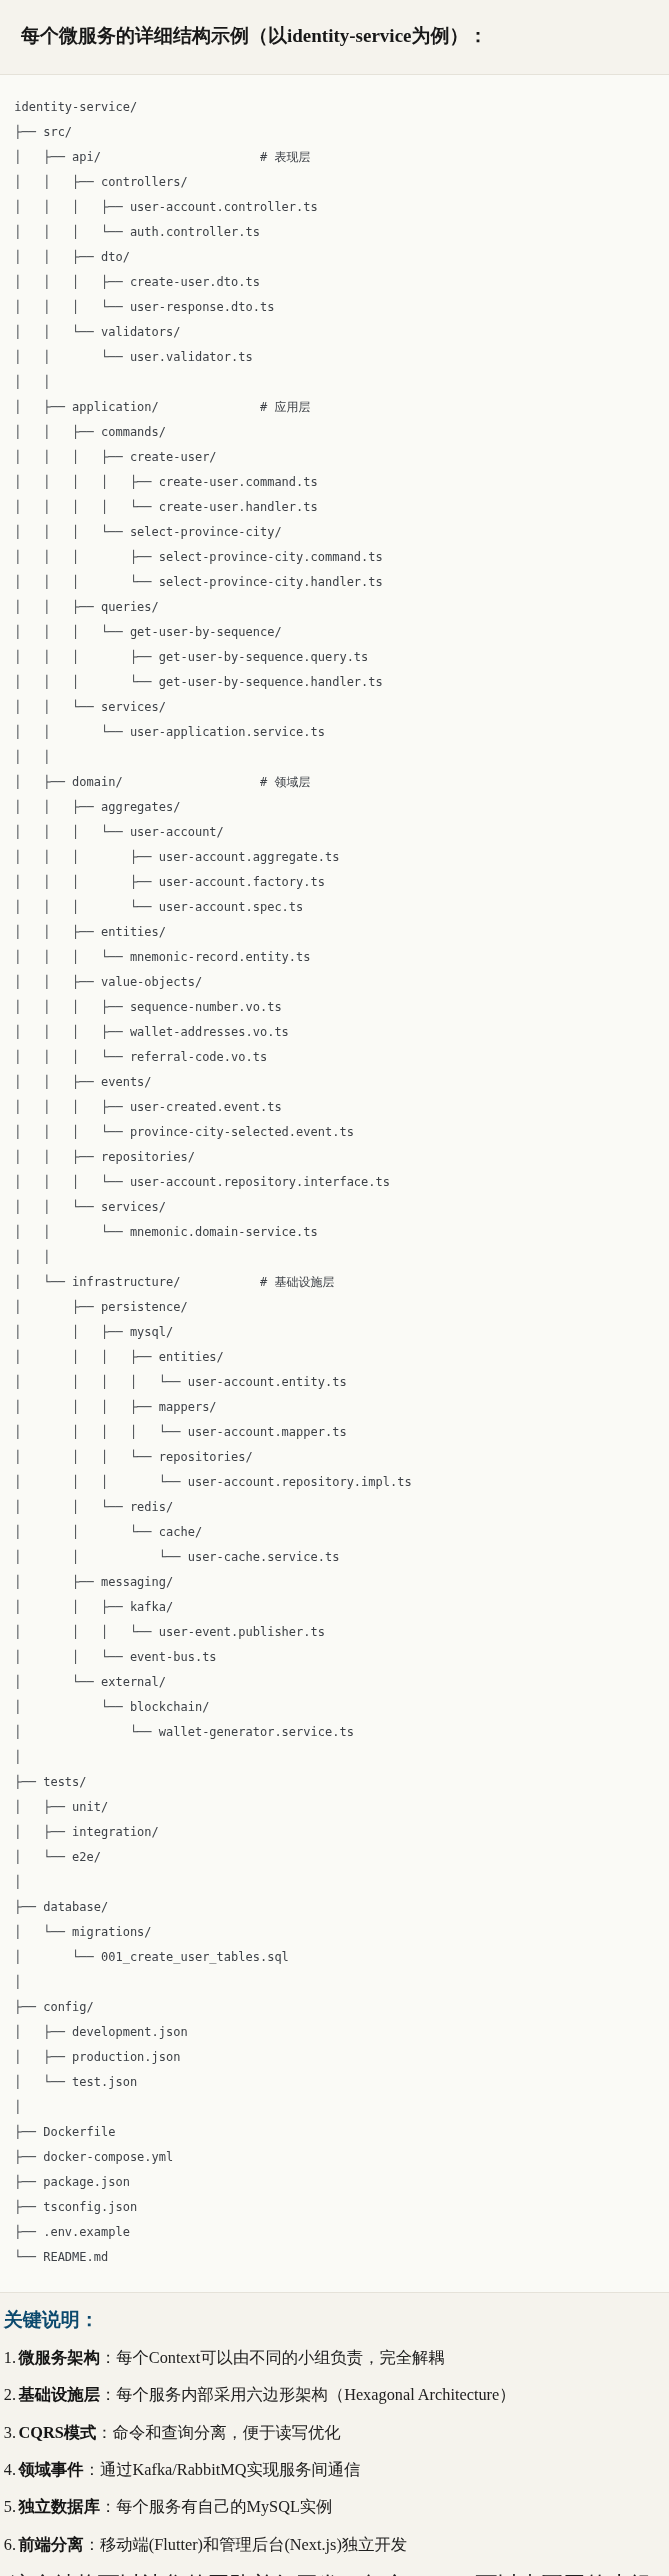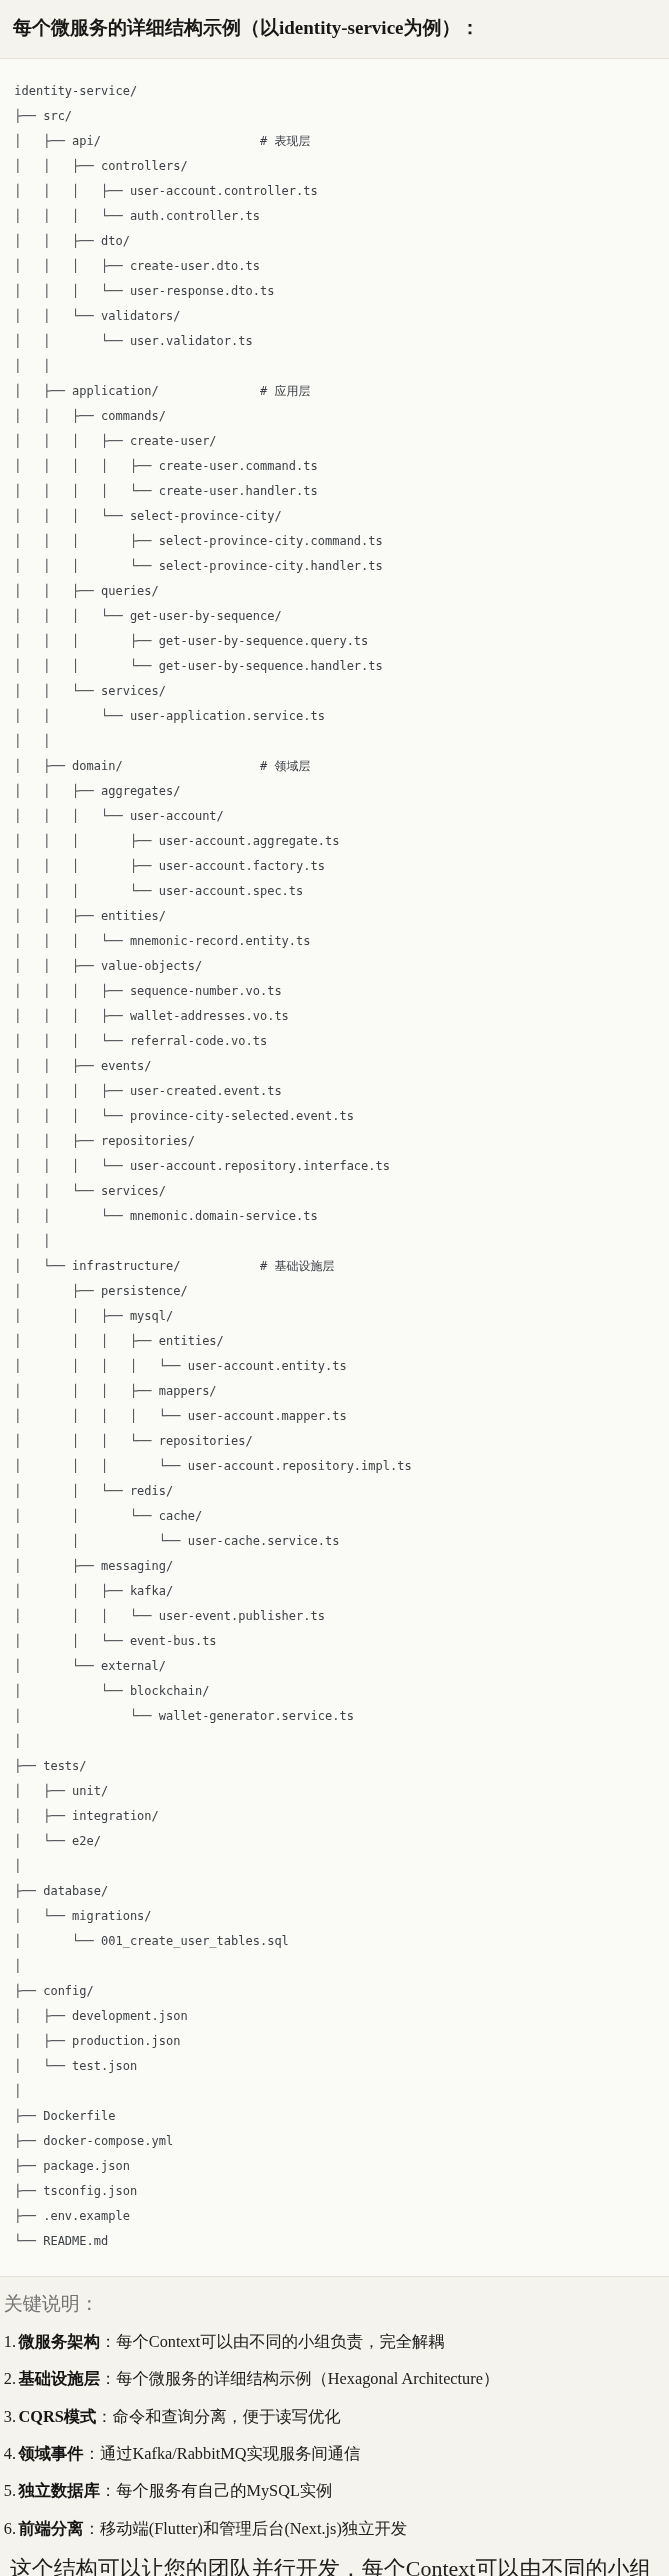--- a/index.html
+++ b/index.html
@@ -9,21 +9,21 @@
   }
   body {
     width: 669px;
     min-height: 2576px;
     font-family: "Liberation Serif", serif;
     color: #1f1f1f;
     box-sizing: border-box;
     padding-bottom: 8.8px;
   }
   .doc-title {
-    margin: 8px;
+    margin: 16px;
     padding: 7px 5px 10px 5px;
     font-family: "Liberation Serif", serif;
     font-weight: 700;
     font-size: 19px;
     line-height: 25px;
     color: #181818;
   }
   .code-block {
     background: #fafaf6;
     border-top: 1.3px solid #e5e2d9;
@@ -39,22 +39,22 @@
     white-space: pre;
     overflow: hidden;
   }
   .notes {
     padding: 13.8px 6.3px 0 3.8px;
   }
   .notes-heading {
     margin: 0 0 15px 0;
     font-size: 19px;
     line-height: 25px;
-    font-weight: 400;
-    color: #737373;
+    font-weight: 700;
+    color: #0c4a6e;
   }
   .notes-list {
     margin: 0;
     padding: 0;
     list-style: none;
   }
   .notes-item {
     font-size: 16.3px;
     line-height: 21px;
     margin-bottom: 16.3px;
@@ -170,21 +170,21 @@
 ├── tsconfig.json
 ├── .env.example
 └── README.md</pre>
   </div>
 
   <div class="notes">
     <h3 class="notes-heading">关键说明：</h3>
 
     <ol class="notes-list">
       <li class="notes-item"><span class="item-num">1.</span><span class="item-label">微服务架构</span><span class="item-text">：每个Context可以由不同的小组负责，完全解耦</span></li>
-      <li class="notes-item"><span class="item-num">2.</span><span class="item-label">基础设施层</span><span class="item-text">：每个微服务的详细结构示例（Hexagonal Architecture）</span></li>
+      <li class="notes-item"><span class="item-num">2.</span><span class="item-label">基础设施层</span><span class="item-text">：每个服务内部采用六边形架构（Hexagonal Architecture）</span></li>
       <li class="notes-item"><span class="item-num">3.</span><span class="item-label">CQRS模式</span><span class="item-text">：命令和查询分离，便于读写优化</span></li>
       <li class="notes-item"><span class="item-num">4.</span><span class="item-label">领域事件</span><span class="item-text">：通过Kafka/RabbitMQ实现服务间通信</span></li>
       <li class="notes-item"><span class="item-num">5.</span><span class="item-label">独立数据库</span><span class="item-text">：每个服务有自己的MySQL实例</span></li>
       <li class="notes-item"><span class="item-num">6.</span><span class="item-label">前端分离</span><span class="item-text">：移动端(Flutter)和管理后台(Next.js)独立开发</span></li>
     </ol>
 
     <p class="notes-footer">这个结构可以让您的团队并行开发，每个Context可以由不同的小组负责，互不干扰。</p>
   </div>
 
 </div>

